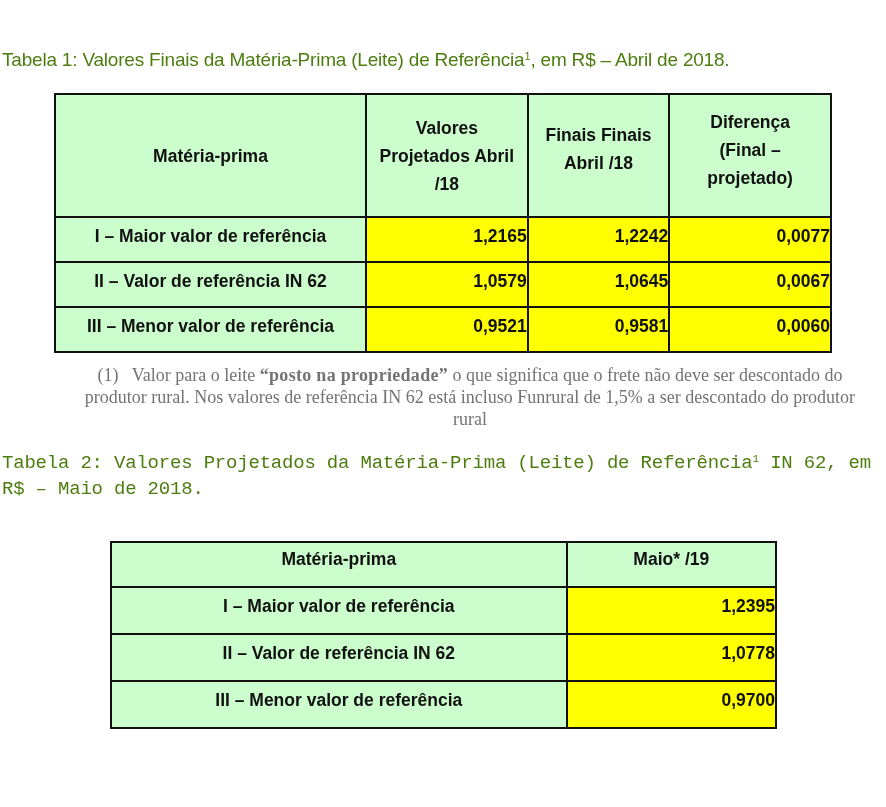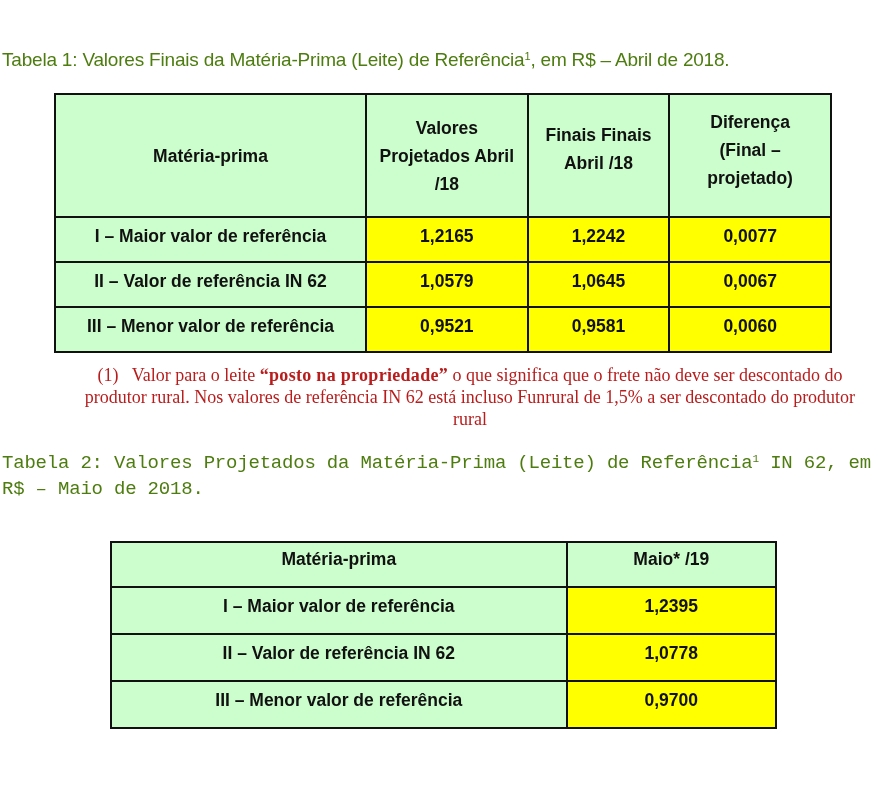--- a/index.html
+++ b/index.html
@@ -5,29 +5,29 @@
   html, body { margin:0; padding:0; background:#ffffff; }
   body { width:886px; height:807px; position:relative; overflow:hidden;
          font-family:"Liberation Sans", "DejaVu Sans", sans-serif; color:#111; }
   .caption { position:absolute; left:2px; font-size:19px; line-height:26px; color:#4d7c0f; letter-spacing:-0.2px; }
   .caption sup { font-size:11px; vertical-align:6px; line-height:0; }
   #cap1 { top:47px; }
   #cap2 { top:450px; width:880px;font-family:Liberation Mono, monospace; }
   table { position:absolute; border-collapse:collapse; }
   td, th { border:2px solid #111; text-align:center; font-weight:bold; font-size:17.5px; color:#111; padding:0; }
   .green { background:#ccfdcc; }
-  .yellow { background:#ffff00; }
+  .yellow { background:#ffff00;text-align:right; }
   #t1 { left:54px; top:93px; width:778px; }
   #t1 th { height:121px; line-height:28px; vertical-align:middle; }
   #t1 td { height:45px; vertical-align:top; padding-top:8px; box-sizing:border-box; }
   #t2 { left:110px; top:541px; width:667px; }
   #t2 th { height:45px; vertical-align:top; padding-top:6px; box-sizing:border-box; }
   #t2 td { height:47px; vertical-align:top; padding-top:8px; box-sizing:border-box; }
   .note { position:absolute; left:70px; top:364px; width:800px; text-align:center;
-          font-family:"Liberation Serif", "DejaVu Serif", serif; font-size:18px; line-height:22px; color:#b91c1c; }
+          font-family:"Liberation Serif", "DejaVu Serif", serif; font-size:18px; line-height:22px; color:#737373; }
   .note b { letter-spacing:0.3px; }
 </style>
 </head>
 <body>
 
 <div class="caption" id="cap1"><span>Tabela 1: Valores Finais da Matéria-Prima (Leite) de Referência</span><sup>1</sup><span>, em R$ – Abril de 2018.</span></div>
 
 <table id="t1">
   <colgroup>
       <col style="width:312px">

